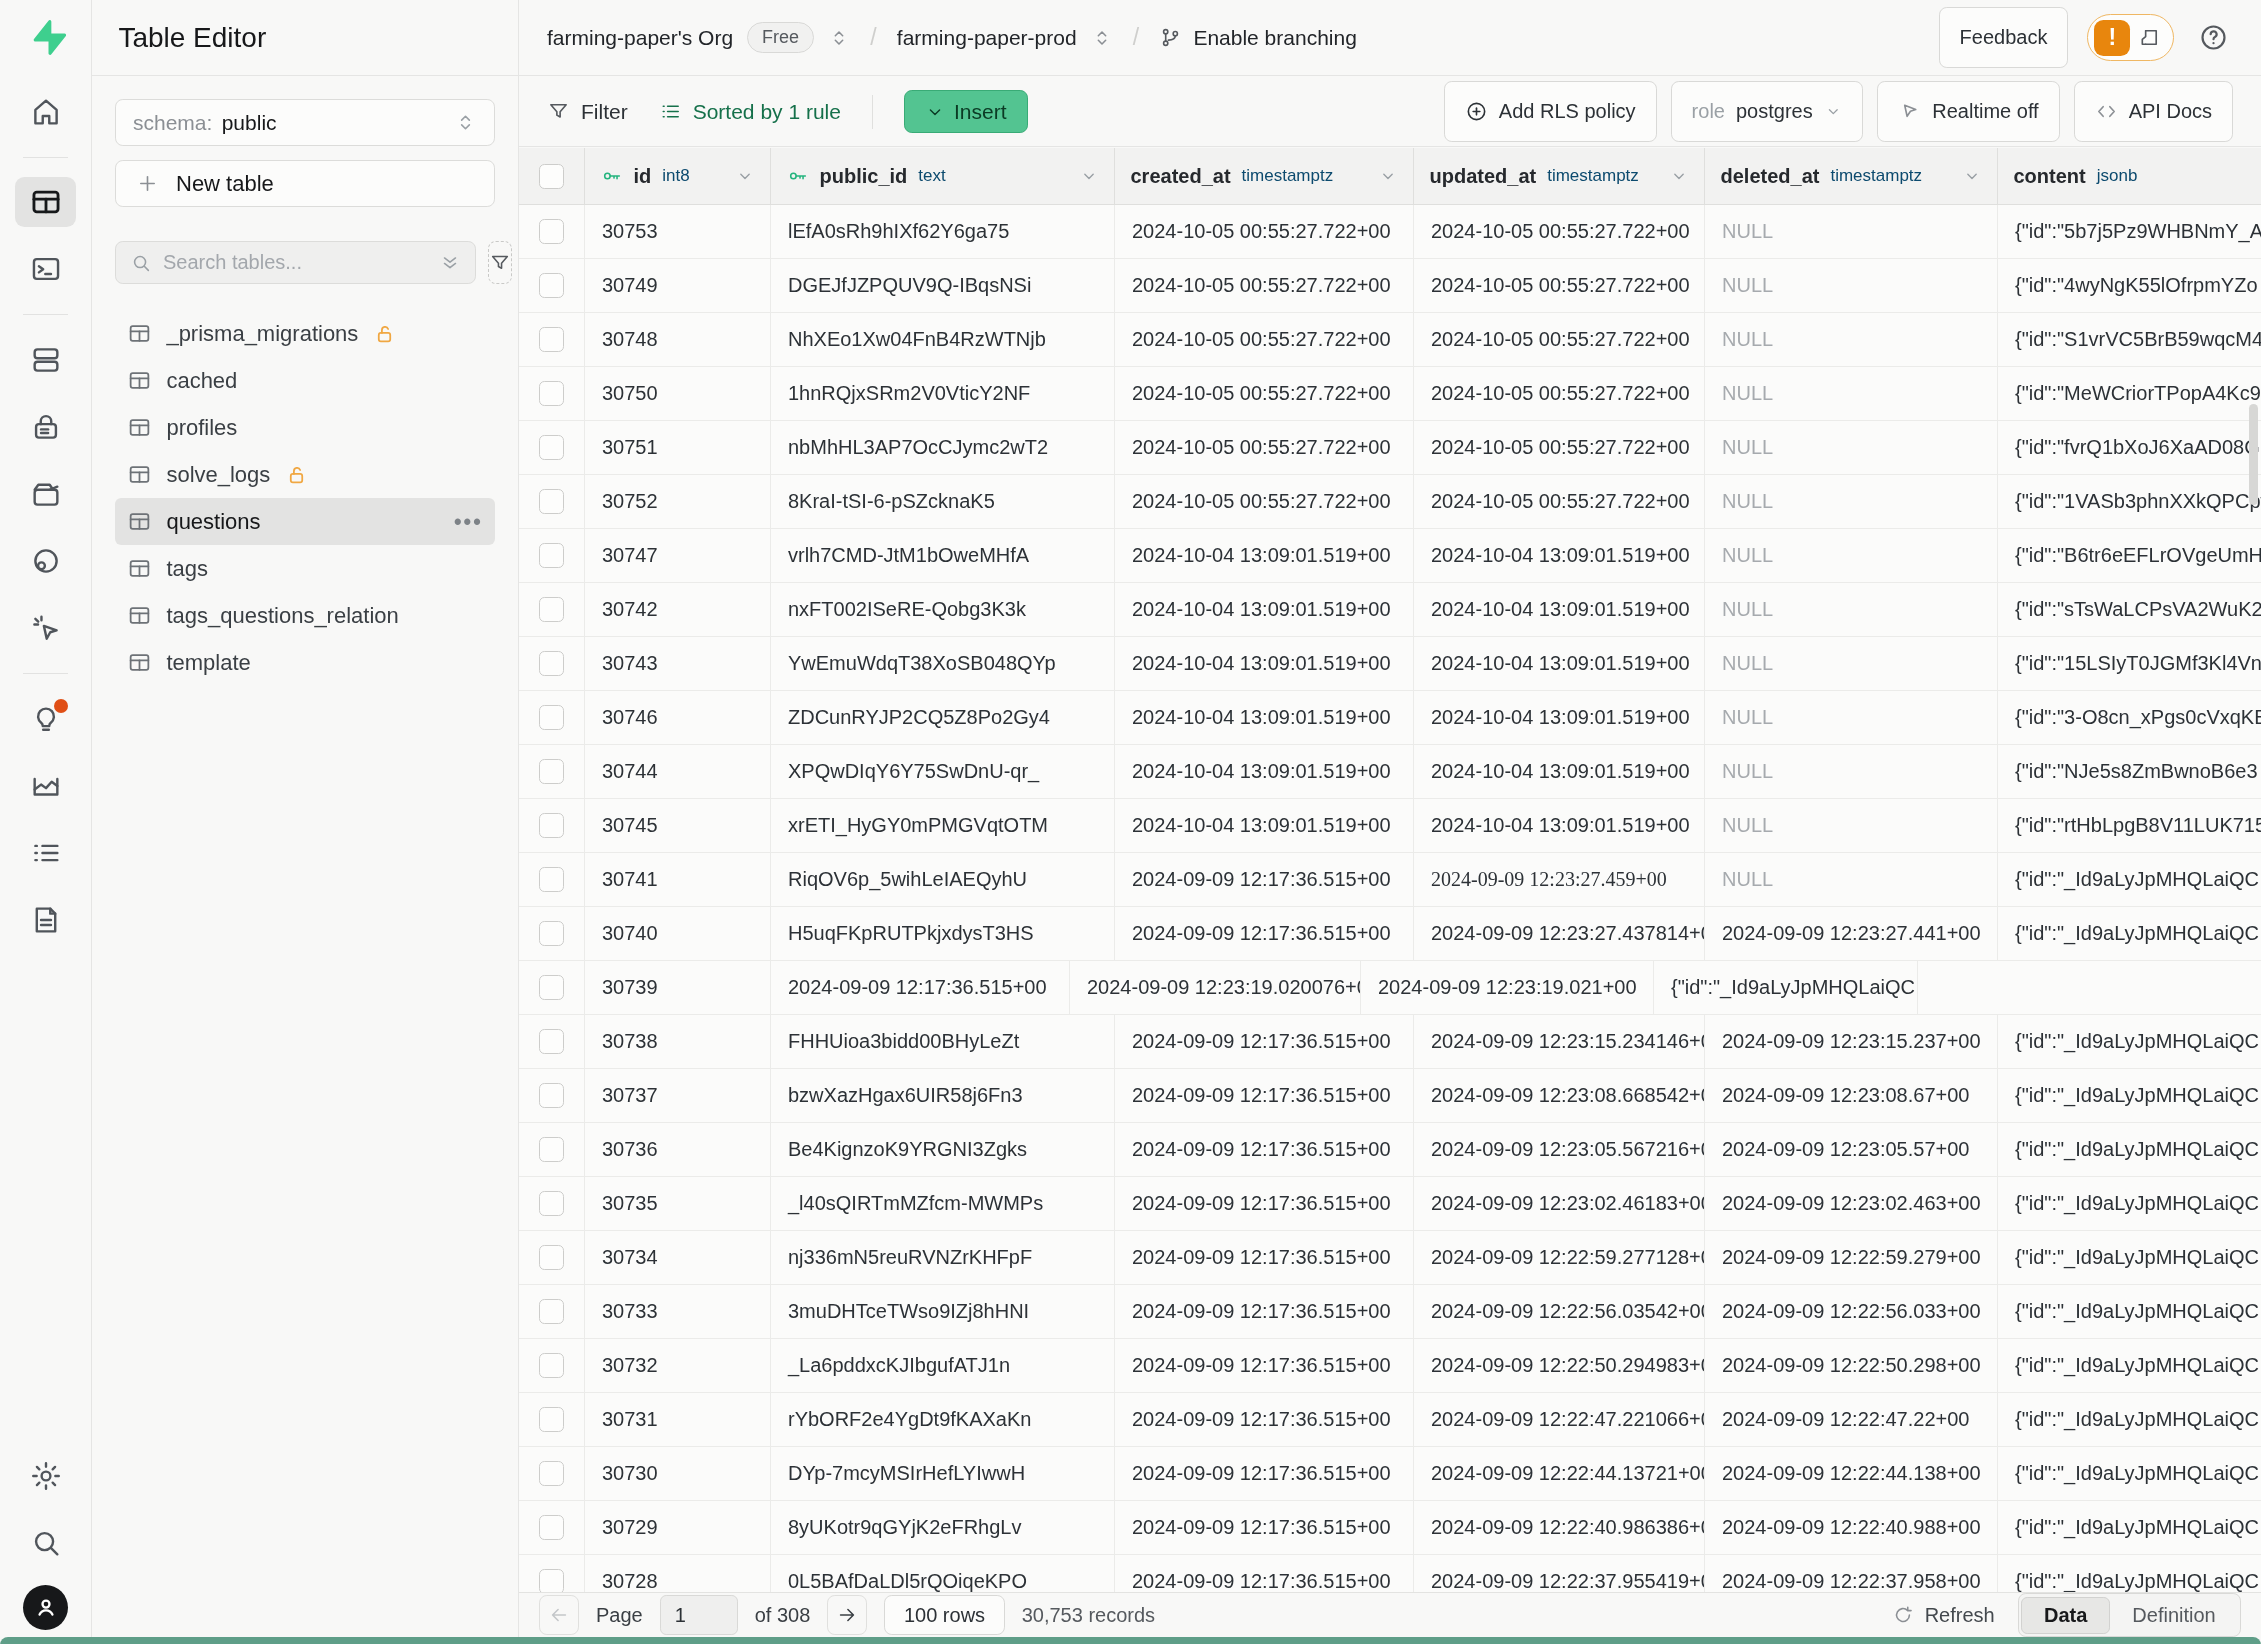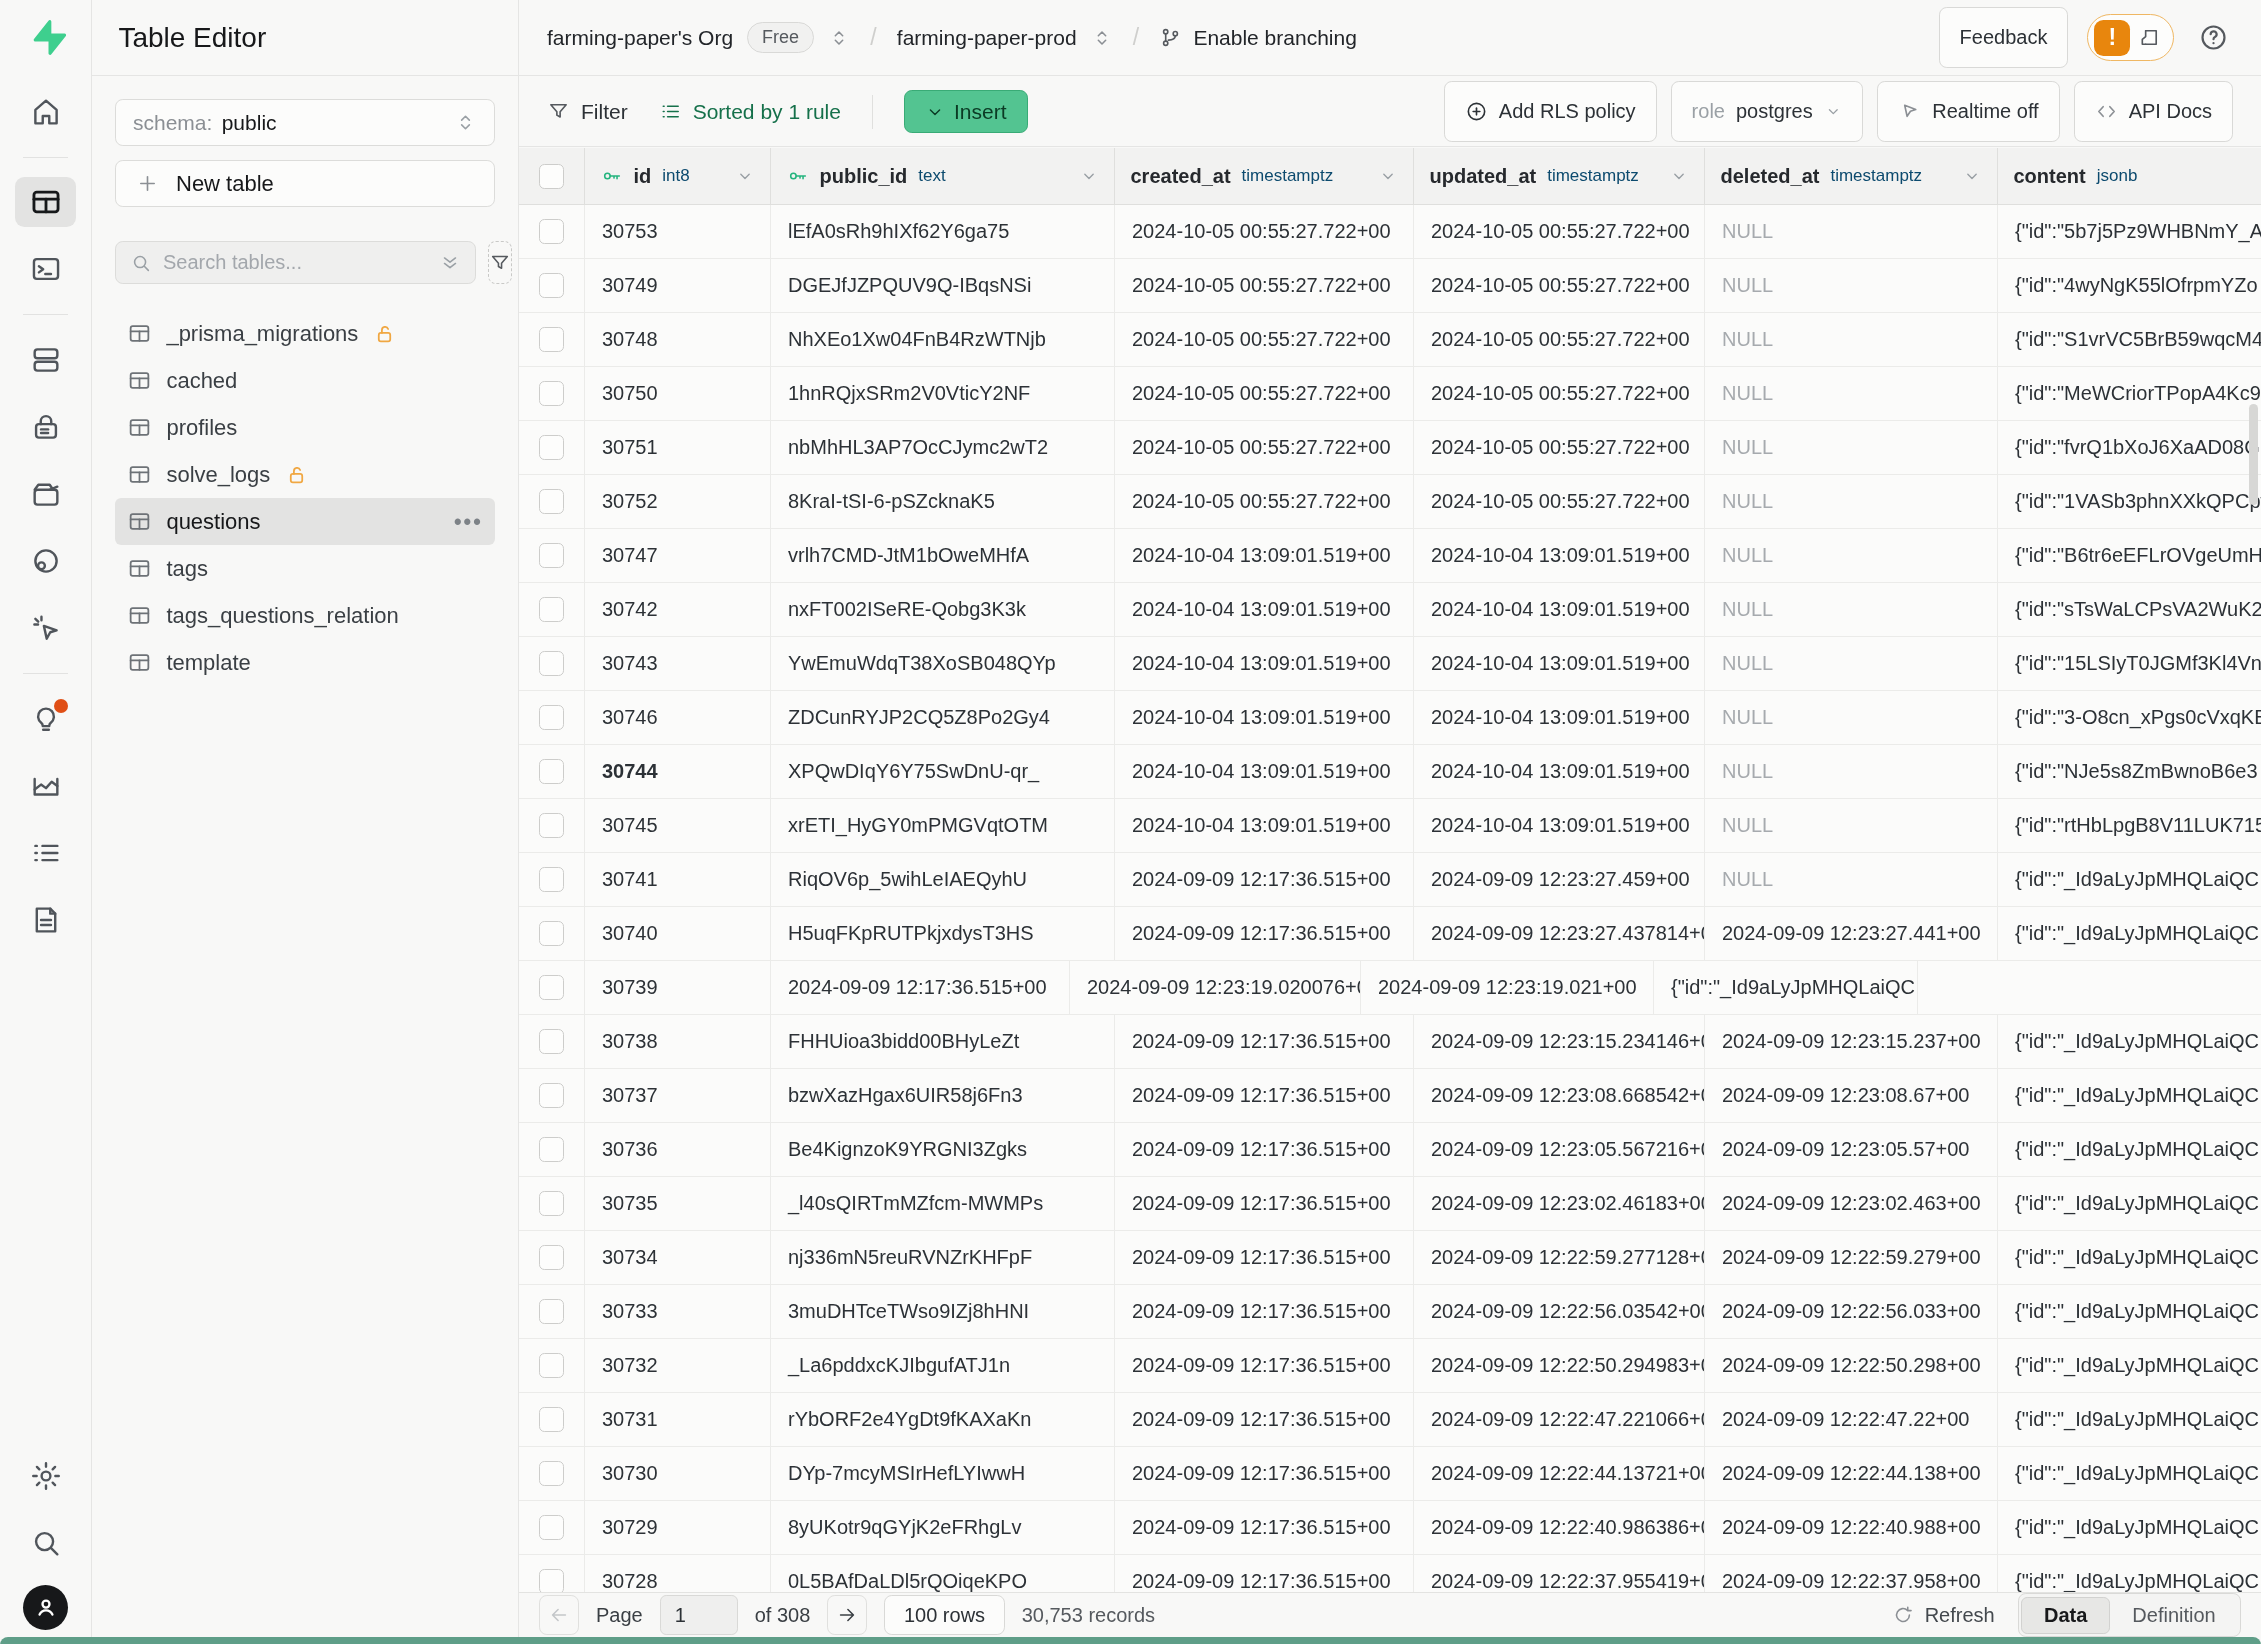--- a/index.html
+++ b/index.html
@@ -615,21 +615,21 @@
           <div class="td" style="width: 344px;">ZDCunRYJP2CQ5Z8Po2Gy4</div>
           <div class="td" style="width: 299px;">2024-10-04 13:09:01.519+00</div>
           <div class="td" style="width: 291px;">2024-10-04 13:09:01.519+00</div>
           <div class="td null" style="width: 293px;">NULL</div>
           <div class="td" style="width: 264px;">{"id":"3-O8cn_xPgs0cVxqKE</div>
         </div>
         <div class="tr">
           <div class="td tdcheck" style="width: 66px;">
             <span class="cbx"></span>
           </div>
-          <div class="td" style="width: 186px; font-weight: bold;">30744</div>
+          <div class="td" style="width: 186px;">30744</div>
           <div class="td" style="width: 344px;">XPQwDIqY6Y75SwDnU-qr_</div>
           <div class="td" style="width: 299px;">2024-10-04 13:09:01.519+00</div>
           <div class="td" style="width: 291px;">2024-10-04 13:09:01.519+00</div>
           <div class="td null" style="width: 293px;">NULL</div>
           <div class="td" style="width: 264px;">{"id":"NJe5s8ZmBwnoB6e3</div>
         </div>
         <div class="tr">
           <div class="td tdcheck" style="width: 66px;">
             <span class="cbx"></span>
           </div>
@@ -640,21 +640,21 @@
           <div class="td null" style="width: 293px;">NULL</div>
           <div class="td" style="width: 264px;">{"id":"rtHbLpgB8V11LUK7152</div>
         </div>
         <div class="tr">
           <div class="td tdcheck" style="width: 66px;">
             <span class="cbx"></span>
           </div>
           <div class="td" style="width: 186px;">30741</div>
           <div class="td" style="width: 344px;">RiqOV6p_5wihLeIAEQyhU</div>
           <div class="td" style="width: 299px;">2024-09-09 12:17:36.515+00</div>
-          <div class="td" style="width: 291px;">2024-09-09 12:23:27.459+00</div>
+          <div class="td" style="width: 291px; font-family: Liberation Serif, serif;">2024-09-09 12:23:27.459+00</div>
           <div class="td null" style="width: 293px;">NULL</div>
           <div class="td" style="width: 264px;">{"id":"_Id9aLyJpMHQLaiQC</div>
         </div>
         <div class="tr">
           <div class="td tdcheck" style="width: 66px;">
             <span class="cbx"></span>
           </div>
           <div class="td" style="width: 186px;">30740</div>
           <div class="td" style="width: 344px;">H5uqFKpRUTPkjxdysT3HS</div>
           <div class="td" style="width: 299px;">2024-09-09 12:17:36.515+00</div>

